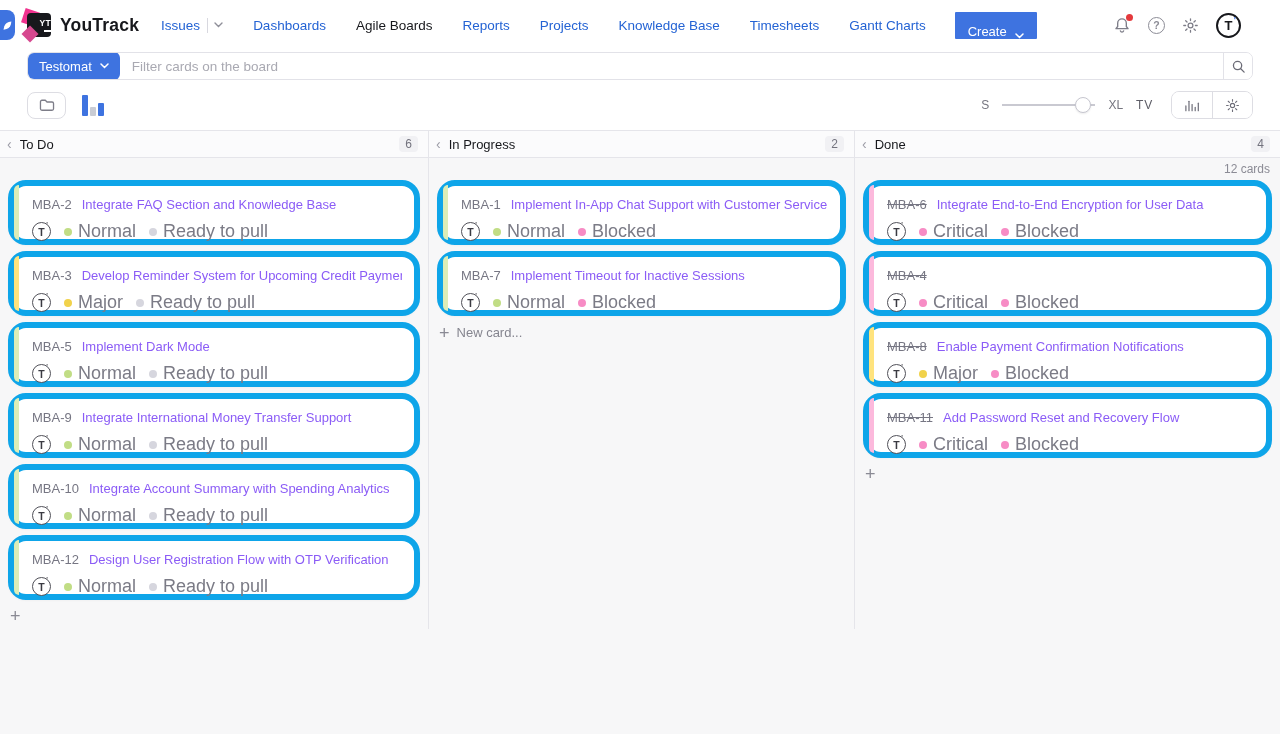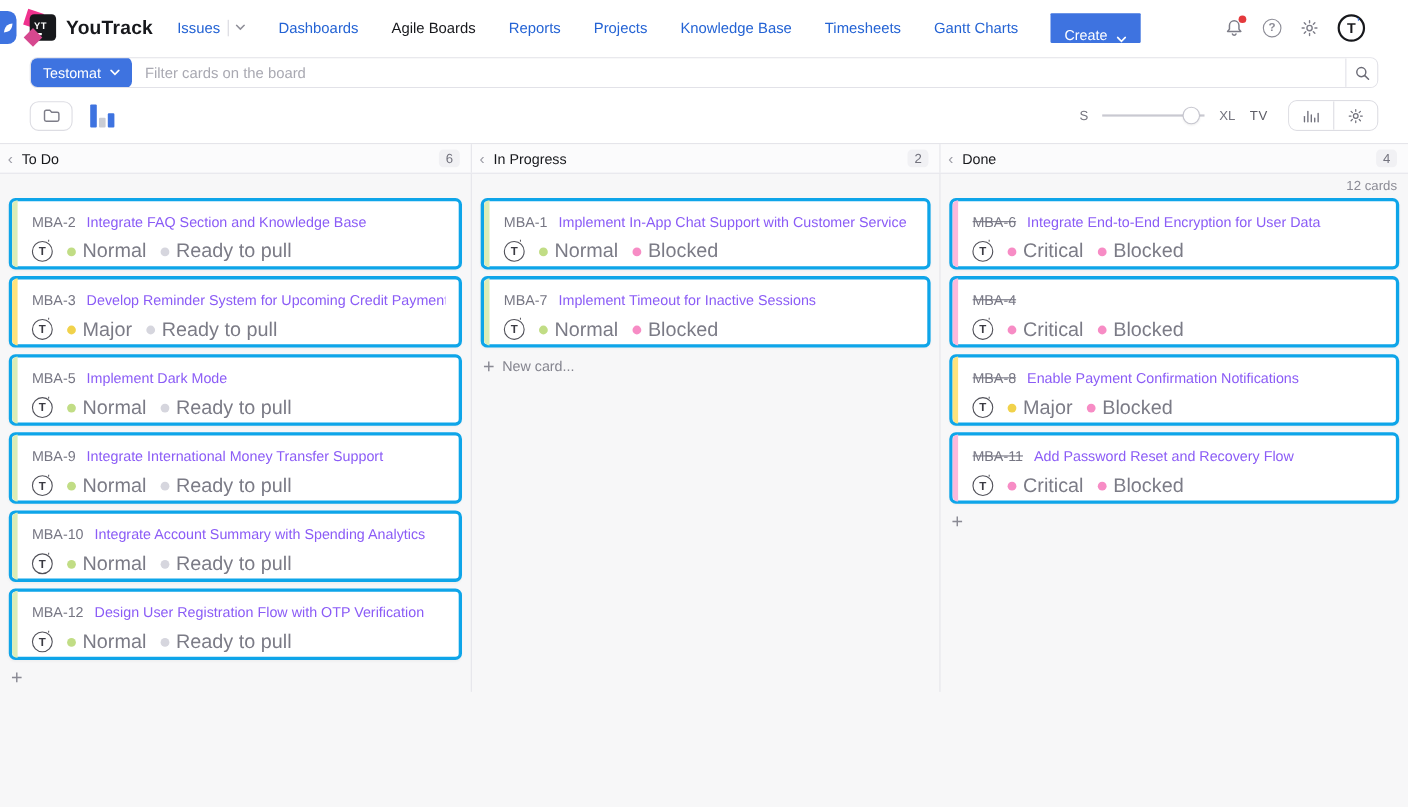--- a/index.html
+++ b/index.html
@@ -15,21 +15,21 @@
   .topnav { height:50px; display:flex; align-items:center; background:#fff; flex:0 0 auto; }
   .quill-tab { width:15px; height:30px; background:var(--accent); border-radius:0 8px 8px 0;
     display:flex; align-items:center; justify-content:center; margin-right:12px; cursor:pointer; }
   .logo { display:flex; align-items:center; gap:9px; cursor:pointer; margin-right:22px; }
   .yt-mark { position:relative; width:24px; height:24px; }
   .yt-mark::before { content:""; position:absolute; left:-4px; top:-3px; width:15px; height:15px;
     background:#f0328e; transform:rotate(18deg); }
   .yt-mark::after { content:""; position:absolute; left:-3px; bottom:-3px; width:12px; height:12px;
     background:#d6488f; transform:rotate(45deg); }
   .yt-box { position:absolute; inset:0; background:#17181c; border-radius:4px; color:#fff;
-    display:flex; flex-direction:column; align-items:flex-start; justify-content:center; padding-left:4px; }
+    display:flex; flex-direction:column; align-items:flex-end; justify-content:center; padding-left:4px; }
   .yt-box .yt-txt { font-size:8.5px; font-weight:700; letter-spacing:.3px; }
   .yt-box .yt-underscore { width:7px; height:2px; background:#fff; margin-top:2px; }
   .logo-text { font-size:17.5px; font-weight:600; letter-spacing:.2px; color:#17181c; }
   .nav-items { display:flex; align-items:center; gap:30px; font-size:13.5px; }
   .nav-cell { display:flex; align-items:center; gap:7px; }
   .nav-item { color:#2463d4; text-decoration:none; cursor:pointer; }
   .nav-item.active { color:#17181c; }
   .nav-extra { display:flex; align-items:center; gap:6px; color:#8f8f99; }
   .nav-sep { width:1px; height:15px; background:#d8d8df; }
   .create-btn { margin-left:29px; background:var(--accent); color:#ffffff; border:none; border-radius:1px;
@@ -95,21 +95,21 @@
   .col-collapse { color:#9c9ca6; font-size:14px; cursor:pointer; line-height:1; }
   .col-count { margin-left:auto; font-size:12px; color:#73737e; background:#f1f1f4; border-radius:4px;
     padding:1px 6px; }
   .columns { display:flex; height:471px; flex:0 0 auto; }
   .column:nth-child(1) { width:428px; }
   .column:nth-child(2) { width:426px; border-left:1px solid #e5e5ea; }
   .column:nth-child(3) { flex:1; border-left:1px solid #e5e5ea; }
   .col-meta { height:22px; font-size:12px; color:#8b8b95; display:flex; align-items:center;
     justify-content:flex-end; padding:0 10px; }
   .cards { padding:0 8px; }
-  .card { position:relative; background:#fff; border:3px solid #0ea5e9; border-radius:6px; height:65px;
+  .card { position:relative; background:#fff; border:6px solid #0ea5e9; border-radius:18px; height:65px;
     margin-bottom:6px; padding:11px 12px 0 18px; cursor:pointer; box-shadow:0 1px 2px rgba(0,0,0,.03);text-align:right; }
   .card::before { content:""; position:absolute; left:0; top:-1px; bottom:-1px; width:5px;
     background:var(--stripe,#dcedb7); border-radius:5px 0 0 5px; }
   .card-top { display:flex; gap:10px; font-size:13px; align-items:baseline; white-space:nowrap; overflow:hidden; }
   .card-id { color:#767683; flex:0 0 auto; }
   .card-id.resolved { text-decoration:line-through; }
   .card-title { color:#8b5cf6; }
   .card-bottom { display:flex; align-items:center; gap:13px; margin-top:9px; }
   .avatar { width:19px; height:19px; border-radius:50%; border:1.6px solid #515159; display:flex;
     align-items:center; justify-content:center; font-size:10.5px; font-weight:700; color:#3a3a42;

